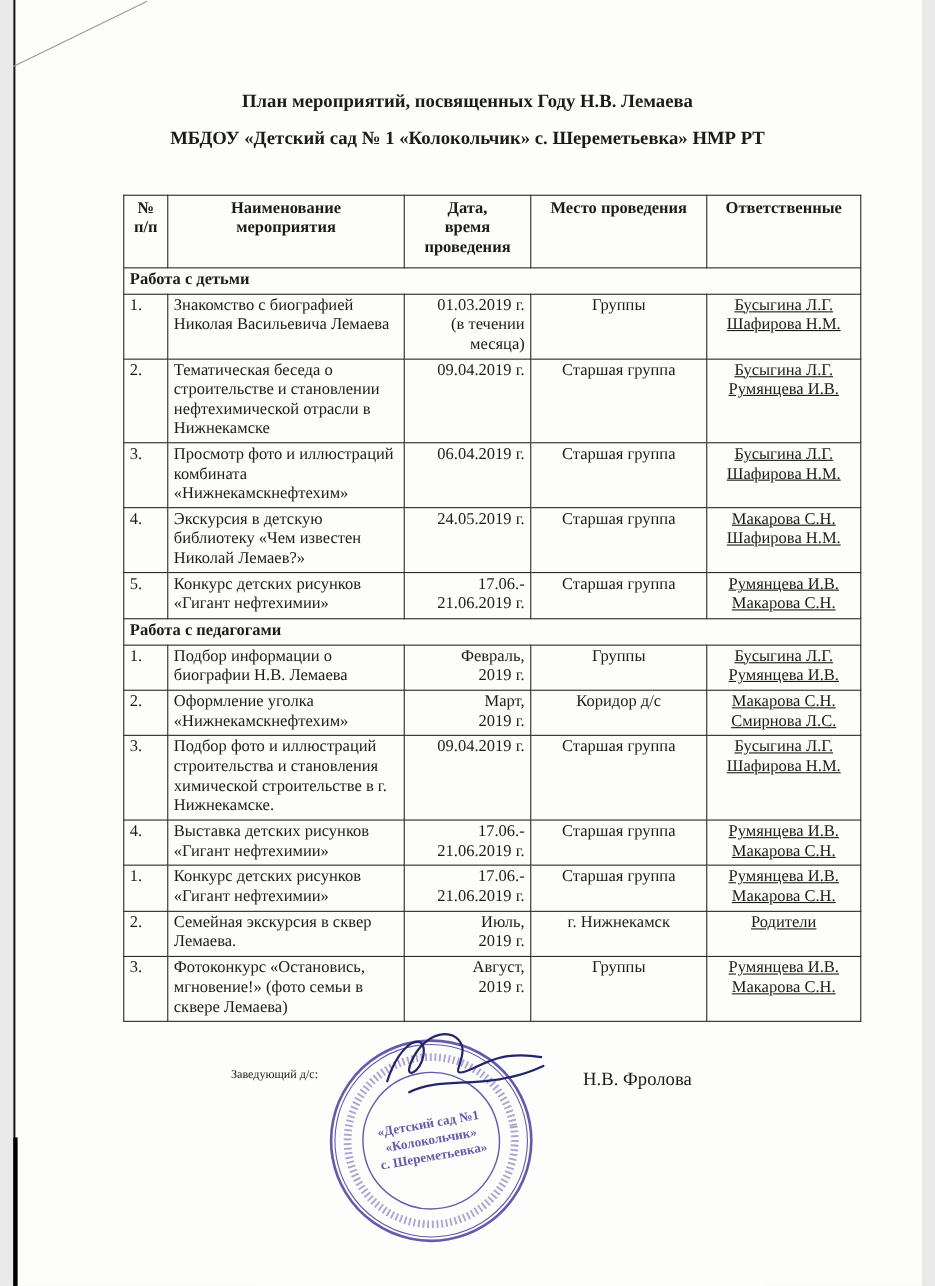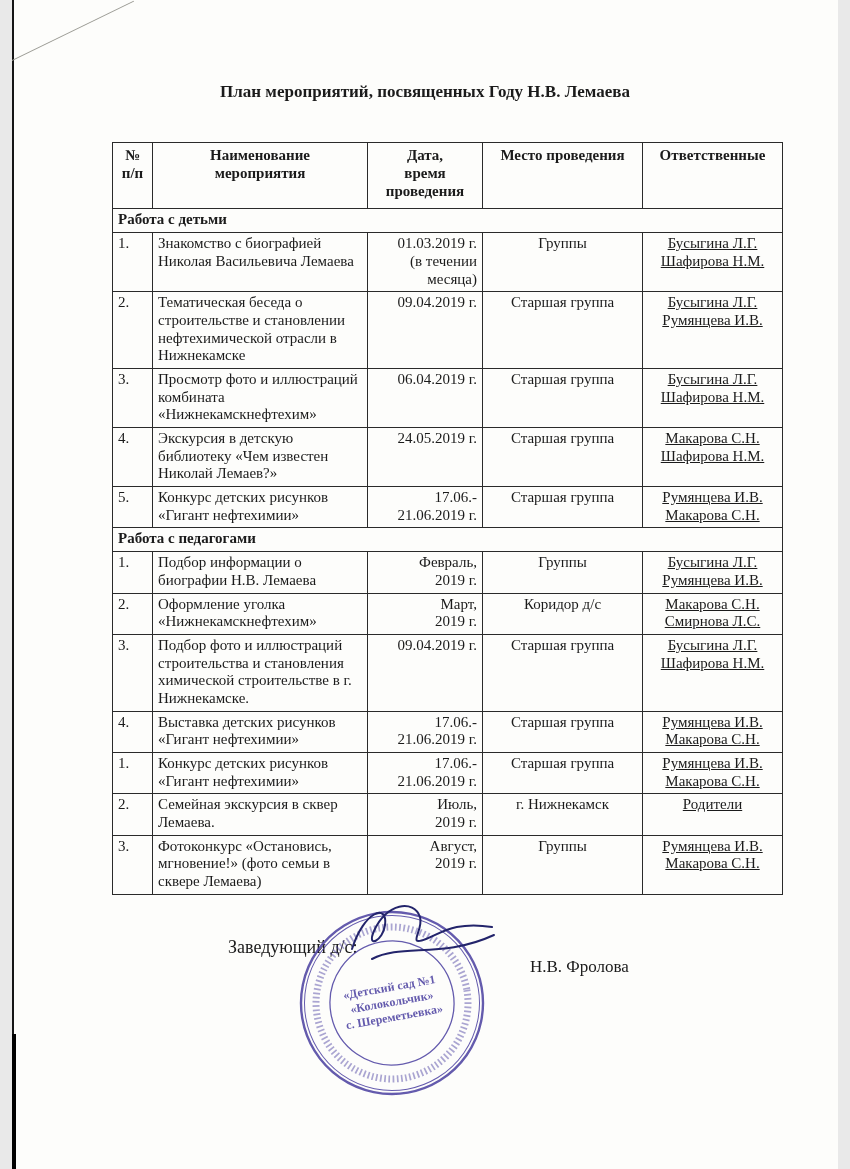--- a/index.html
+++ b/index.html
@@ -38,39 +38,40 @@
     font-weight:bold;text-align:center;white-space:pre-line;padding-top:4px;padding-bottom:8px;
   }
   td.section-title{text-align:left;font-weight:bold;padding-top:3px;padding-bottom:3px;}
   td.c-num{text-align:left;padding-left:6px;}
   td.c-name{text-align:left;}
   td.c-date{text-align:right;white-space:pre-line;}
   td.c-place{text-align:center;white-space:pre-line;}
   td.c-resp{text-align:center;white-space:pre-line;text-decoration:underline;}
   
   .footer{position:relative;height:190px;margin-top:28px;}
-  .sign-label{position:absolute;left:198px;top:14px;font-size:18px;margin-left:18px;}
-  .sign-name{position:absolute;left:518px;top:14px;font-size:17px;margin-top:20px;}
+  .sign-label{position:absolute;left:198px;top:14px;font-size:11px;}
+  .sign-name{position:absolute;left:518px;top:14px;font-size:17px;}
   .stamp{
     position:absolute;left:286px;top:-14px;
     transform:rotate(-10deg);
     opacity:0.85;
   }
   .signature{position:absolute;left:332px;top:-26px;}
 </style>
 </head>
 <body>
 
 <div class="page">
 
   <div class="artifact-left"></div>
   <div class="artifact-left-bottom"></div>
   <div class="artifact-corner"></div>
 
   <h1 class="title title-1">План мероприятий, посвященных  Году Н.В. Лемаева</h1>
+  <h2 class="title title-2">МБДОУ «Детский сад № 1 «Колокольчик» с. Шереметьевка» НМР РТ</h2>
 
   <table class="events">
     <colgroup>
       <col style="width:40px">
       <col style="width:215px">
       <col style="width:115px">
       <col style="width:160px">
       <col style="width:140px">
     </colgroup>
     <thead>

